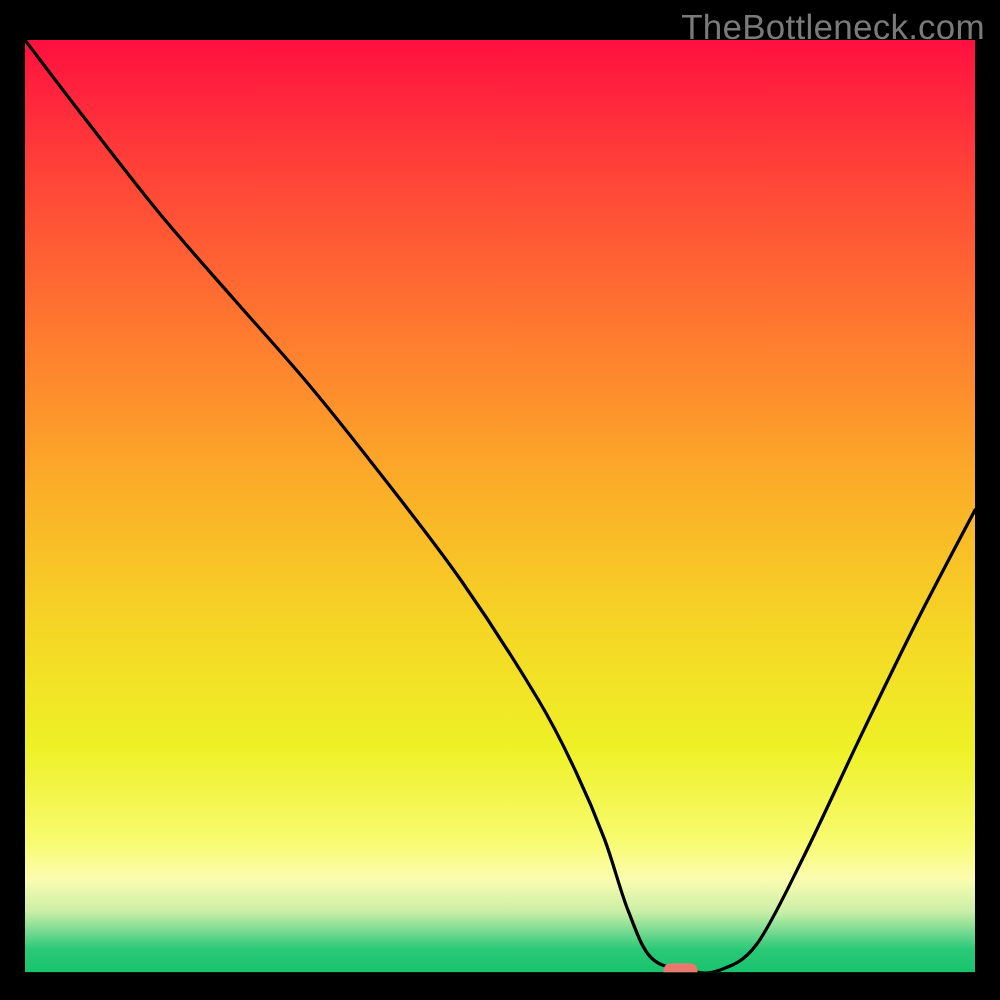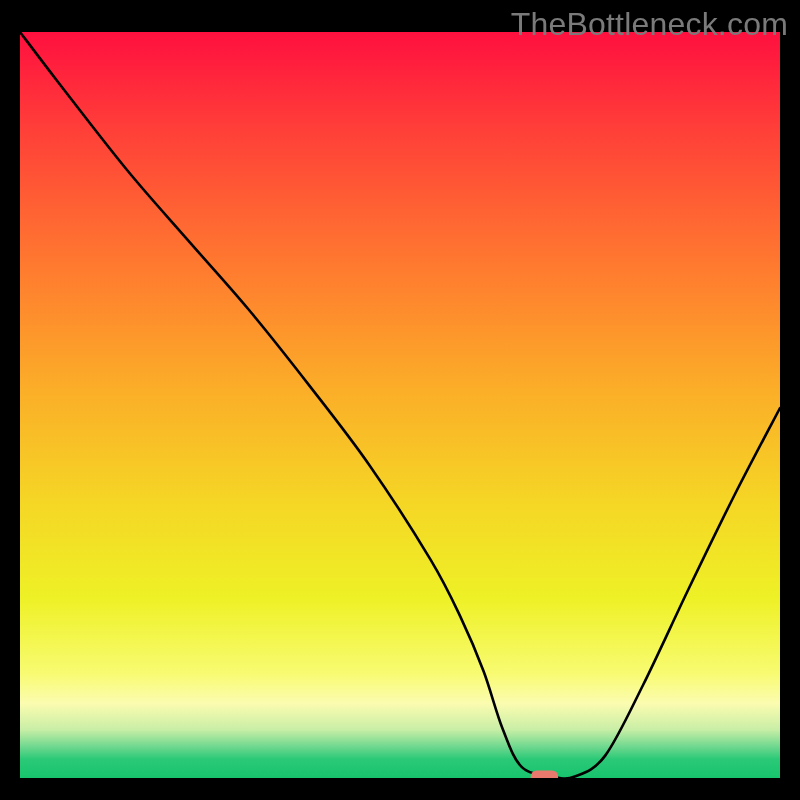--- a/index.html
+++ b/index.html
@@ -13,21 +13,21 @@
   .stage {
     position: relative;
     width: 800px;
     height: 800px;
   }
   .watermark {
     position: absolute;
     top: 6px;
     right: 12px;
     color: #7a7a7a;
-    font-size: 32px;
+    font-size: 28px;
     font-weight: 500;
     letter-spacing: 0.2px;
     z-index: 3;
     margin-left: 23px;
   }
   .plot {
     position: absolute;
     left: 20px;
     top: 32px;
     width: 760px;

